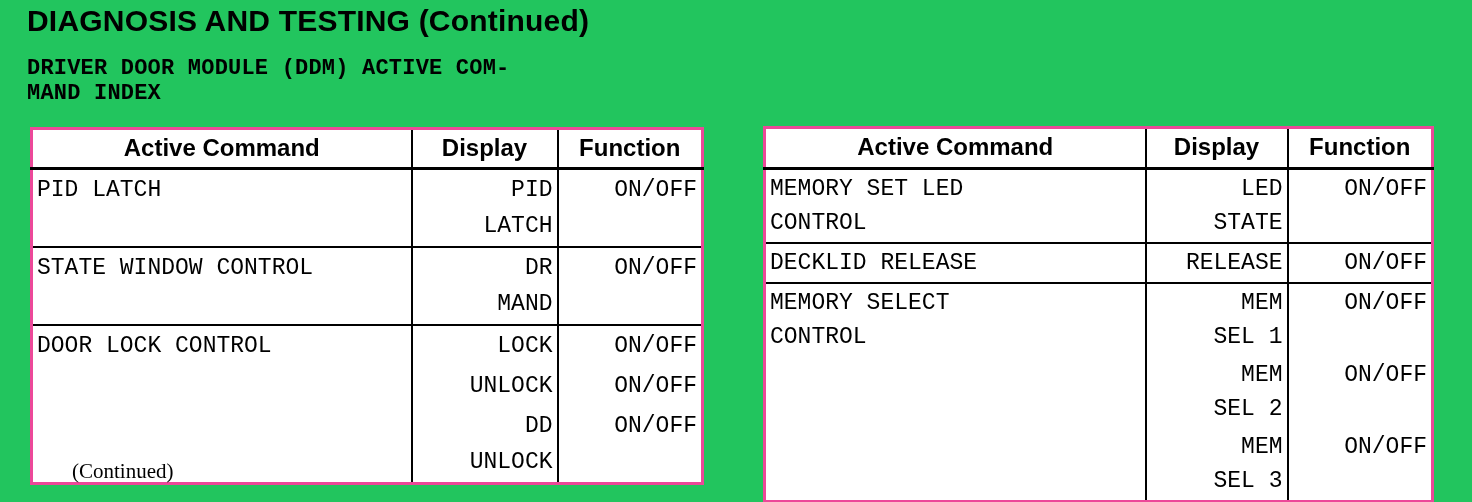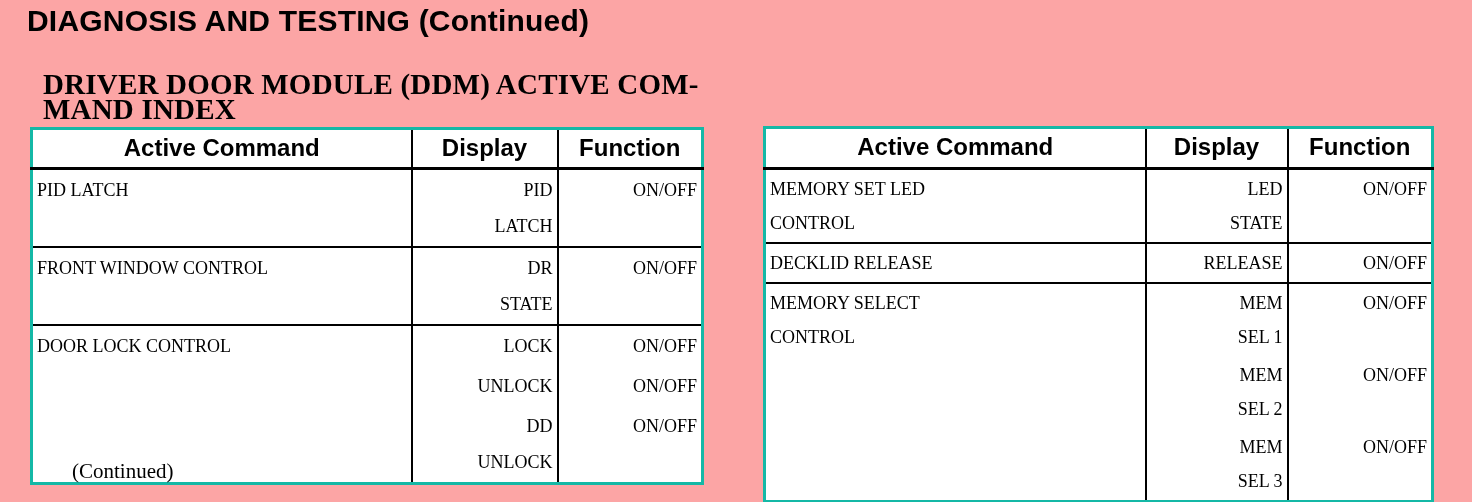--- a/index.html
+++ b/index.html
@@ -4,72 +4,72 @@
 <style>
   html, body {
     margin: 0;
     padding: 0;
     background: #ffffff;
   }
   .page {
     position: relative;
     width: 1472px;
     height: 502px;
-    background: #fca5a5;
+    background: #22c55e;
     color: #000000;
     overflow: hidden;
   }
   .title {
     position: absolute;
     left: 27px;
     top: 4px;
     margin: 0;
     font-family: "Liberation Sans", sans-serif;
     font-weight: bold;
     font-size: 30px;
     letter-spacing: 0.2px;
     color: #000000;
   }
   .subtitle {
     position: absolute;
     left: 27px;
     top: 56px;
-    margin: 16px;
-    font-family: Liberation Serif, serif;
+    margin: 0;
+    font-family: Liberation Mono, monospace;
     font-weight: bold;
-    font-size: 29px;
+    font-size: 22px;
     line-height: 25px;
     letter-spacing: 0.2px;
     color: #000000;
     white-space: pre-line;
   }
   table.cmd-table {
     position: absolute;
     border-collapse: collapse;
     table-layout: fixed;
-    border: 3px solid #14b8a6;
+    border: 3px solid #ec4899;
     background: #ffffff;
   }
   table.cmd-table th,
   table.cmd-table td {
     border: 2px solid #000000;
     vertical-align: top;
     overflow: hidden;
   }
   table.cmd-table thead th {
     font-family: "Liberation Sans", sans-serif;
     font-weight: bold;
     font-size: 24px;
     text-align: center;
     padding: 4px 2px 5px 2px;
     border-bottom-width: 3px;
   }
   table.cmd-table td {
-    font-family: Liberation Serif, serif;
-    font-size: 18px;
+    font-family: Liberation Mono, monospace;
+    font-size: 23px;
     padding: 2px 4px;
     white-space: pre-line;
   }
   table.left-t td { line-height: 36px; }
   table.right-t td { line-height: 34px; }
   td.cmd {
     text-align: left;
     padding-left: 8px;
   }
   td.disp, td.func {
@@ -112,23 +112,23 @@
       </tr>
     </thead>
     <tbody>
       <tr style="height:78px;">
         <td class="cmd">PID LATCH</td>
         <td class="disp">PID
 LATCH</td>
         <td class="func">ON/OFF</td>
       </tr>
       <tr style="height:72px;">
-        <td class="cmd">FRONT WINDOW CONTROL</td>
+        <td class="cmd">STATE WINDOW CONTROL</td>
         <td class="disp">DR
-STATE</td>
+MAND</td>
         <td class="func">ON/OFF</td>
       </tr>
       <tr style="height:36px;">
         <td class="cmd" rowspan="3">DOOR LOCK CONTROL</td>
         <td class="disp">LOCK</td>
         <td class="func">ON/OFF</td>
       </tr>
       <tr class="sub" style="height:36px;">
         <td class="disp">UNLOCK</td>
         <td class="func">ON/OFF</td>

